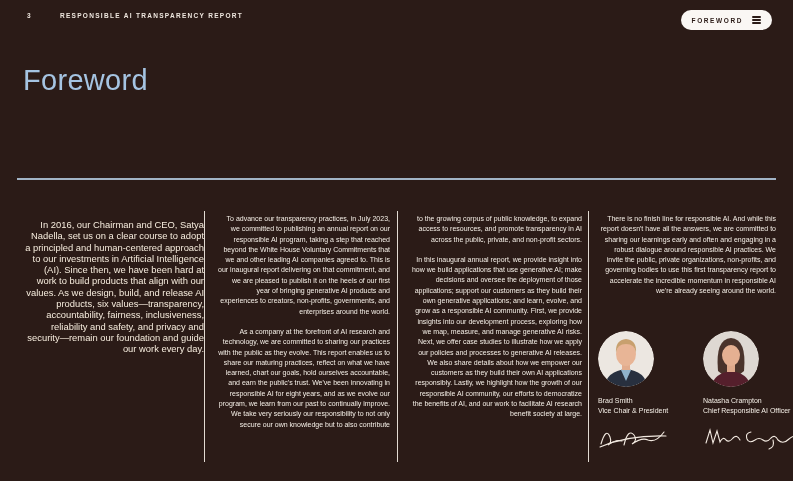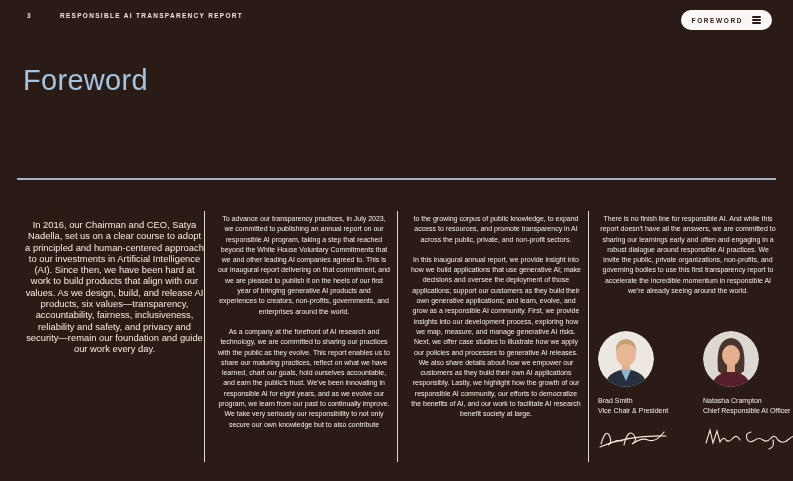--- a/index.html
+++ b/index.html
@@ -37,21 +37,21 @@
   h1.page-title {
     position: absolute; left: 23px; top: 64px;
     font-size: 29px; font-weight: 300; letter-spacing: 0.3px;
     color: #a5c4e2;
   }
   .title-divider {
     position: absolute; left: 17px; top: 178px;
     width: 759px; height: 2px; background: #a2b4c6;
   }
   
-  .col { position: absolute; text-align: center; }
+  .col { position: absolute; text-align: right; }
   .col p + p { margin-top: 10px; }
   .col-intro {
     left: 25px; top: 219px; width: 179px;
     font-size: 9.4px; line-height: 11.3px; color: #f6ecdd;
   }
   .col-sm { font-size: 7px; line-height: 10.3px; color: #f5efe7; }
   .col-2 { left: 218px; top: 214px; width: 172px; }
   .col-3 { left: 410px; top: 214px; width: 172px; }
   .col-4 { left: 600px; top: 214px; width: 176px; }
   .vline {

